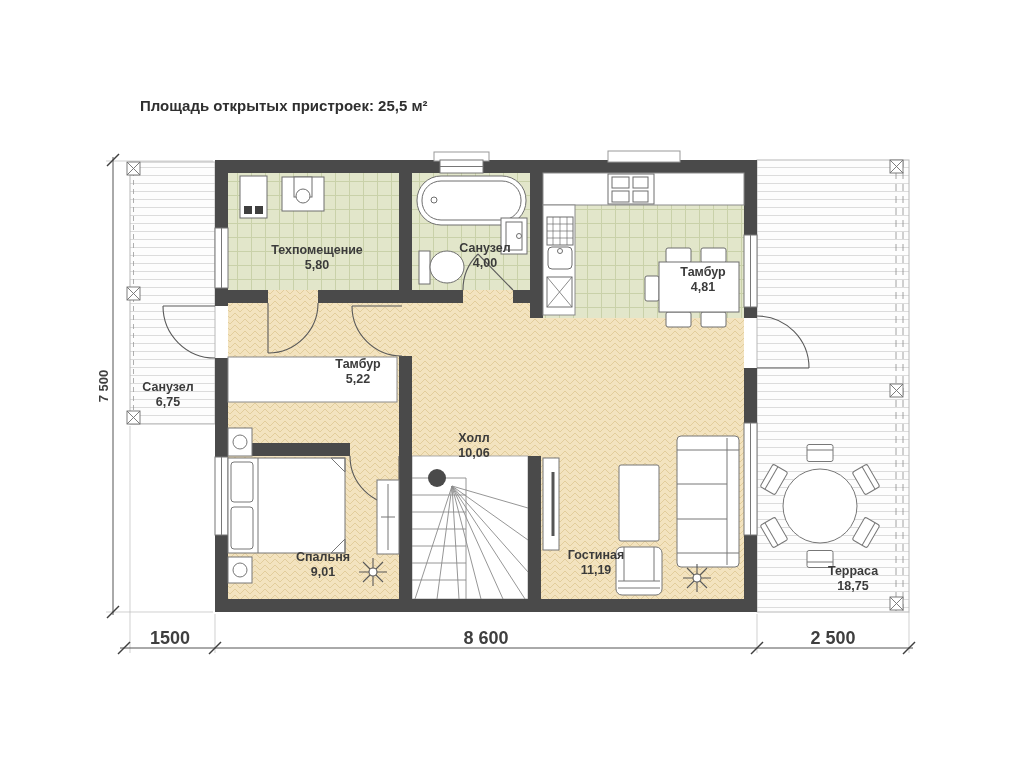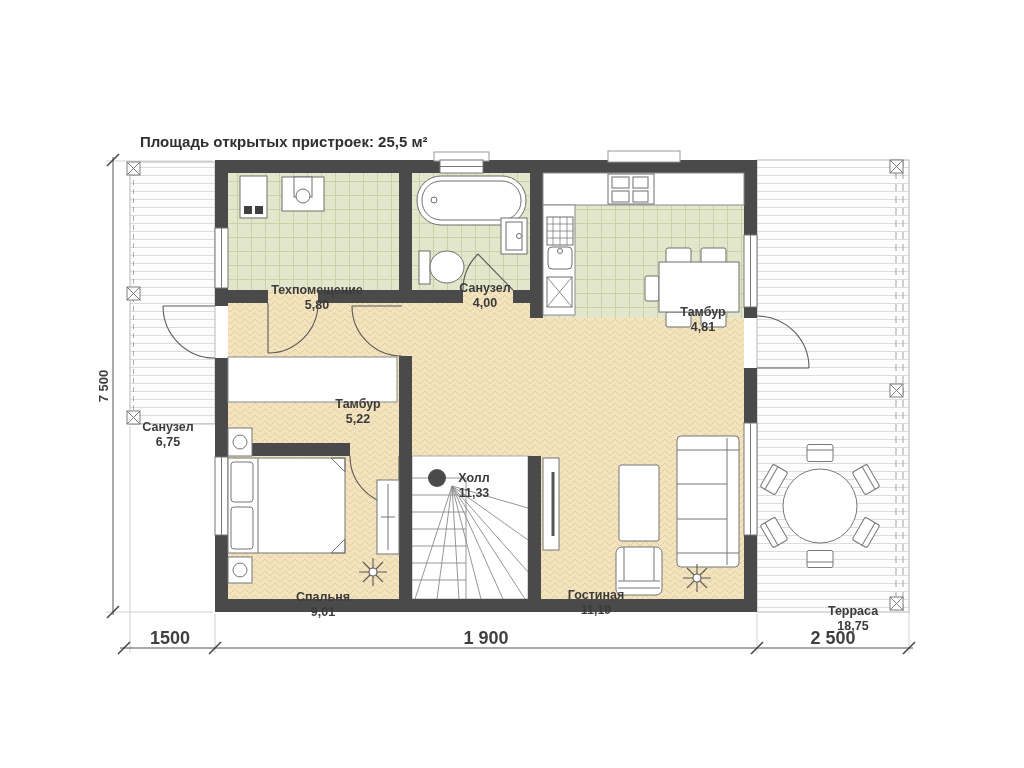--- a/index.html
+++ b/index.html
@@ -1,22 +1,22 @@
 <!DOCTYPE html>
 <html><head>
 <meta charset="utf-8">
 <style>
   html,body{margin:0;padding:0;background:#ffffff;}
   #scene{position:relative;width:1024px;height:768px;background:#ffffff;overflow:hidden;
          font-family:"Liberation Sans",sans-serif;}
   #plan-svg{position:absolute;left:0;top:0;}
   .lbl{position:absolute;z-index:5;color:#3b3b3b;font-weight:bold;text-align:center;
-       line-height:1.18;white-space:nowrap;transform:translateX(-50%);margin-top:40px;}
+       line-height:1.18;white-space:nowrap;transform:translateX(-50%);}
   .room-label{font-size:12.5px;}
-  .title-line{position:absolute;z-index:5;color:#2f2f2f;font-weight:bold;font-size:15px;white-space:nowrap;margin-top:36px;}
+  .title-line{position:absolute;z-index:5;color:#2f2f2f;font-weight:bold;font-size:15px;white-space:nowrap;}
   .dim-label{position:absolute;z-index:5;color:#3f3f3f;font-weight:bold;font-size:18px;
              transform:translateX(-50%);white-space:nowrap;}
   .dim-label-v{position:absolute;z-index:5;color:#3f3f3f;font-weight:bold;font-size:13px;
              transform:translate(-50%,-50%) rotate(-90deg);white-space:nowrap;}
 </style>
 </head>
 <body>
 
 <div id="scene">
 
@@ -357,33 +357,33 @@
 <div class="lbl room-label" style="left:358px;top:357px">
   <div>Тамбур</div>
   <div>5,22</div>
 </div>
 <div class="lbl room-label" style="left:168px;top:380px">
   <div>Санузел</div>
   <div>6,75</div>
 </div>
 <div class="lbl room-label" style="left:474px;top:431px">
   <div>Холл</div>
-  <div>11,33</div>
+  <div>10,06</div>
 </div>
 <div class="lbl room-label" style="left:323px;top:550px">
   <div>Спальня</div>
   <div>9,01</div>
 </div>
 <div class="lbl room-label" style="left:596px;top:548px">
   <div>Гостиная</div>
   <div>11,19</div>
 </div>
 <div class="lbl room-label" style="left:853px;top:564px">
   <div>Терраса</div>
   <div>18,75</div>
 </div>
 
 <div class="dim-label" style="left:170px;top:628px">1500</div>
-<div class="dim-label" style="left:486px;top:628px">1 900</div>
+<div class="dim-label" style="left:486px;top:628px">8 600</div>
 <div class="dim-label" style="left:833px;top:628px">2 500</div>
 <div class="dim-label-v" style="left:103px;top:386px">7 500</div>
 
 </div>
 
 </body></html>

